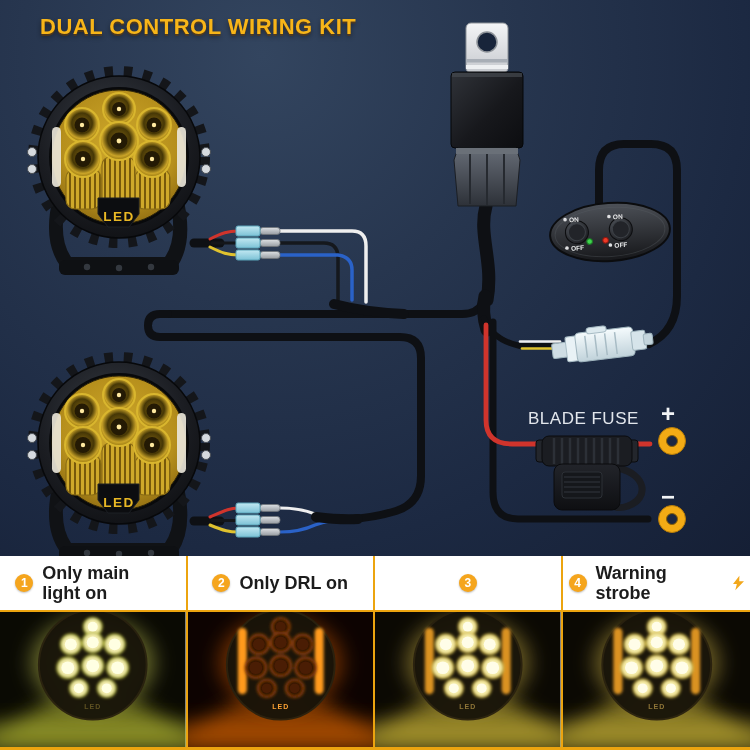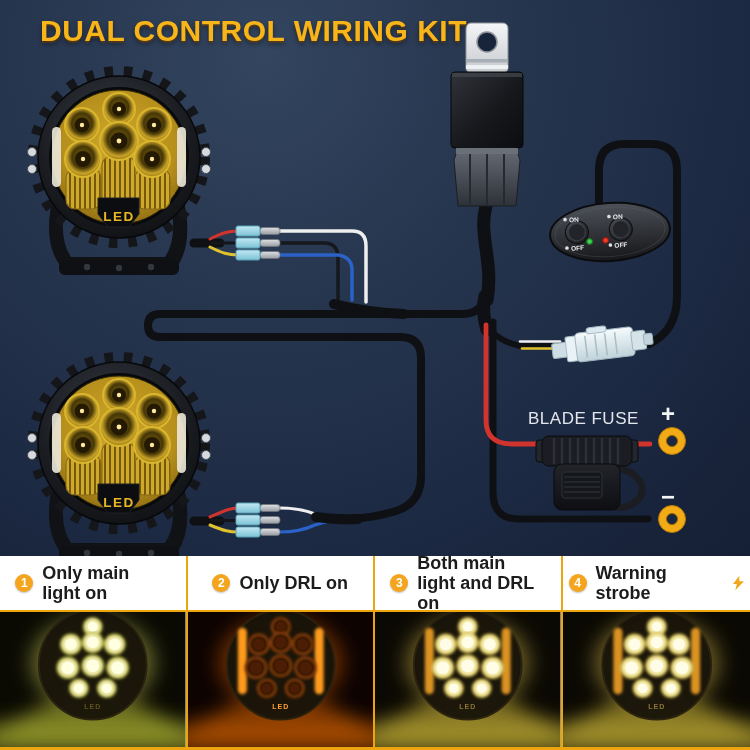--- a/index.html
+++ b/index.html
@@ -1,21 +1,21 @@
 <!DOCTYPE html>
 <html><head>
 <meta charset="utf-8">
 <style>
   html,body{margin:0;padding:0;}
   body{width:750px;height:750px;overflow:hidden;font-family:"Liberation Sans","DejaVu Sans",sans-serif;}
   .stage{position:relative;width:750px;height:750px;background:#1d2a44;}
   
   .diagram{position:absolute;left:0;top:0;width:750px;height:556px;
     background:radial-gradient(ellipse at 35% 10%, #33455f 0%, #27364f 35%, #1c2942 70%, #151f35 100%);}
-  .title{position:absolute;left:40px;top:14px;font-size:30px;font-weight:bold;letter-spacing:.5px;
+  .title{position:absolute;left:40px;top:14px;font-size:22px;font-weight:bold;letter-spacing:.5px;
     color:#f7b519;text-shadow:0 2px 0 rgba(110,62,0,.55),0 3px 5px rgba(0,0,0,.45);white-space:nowrap;}
   svg text{font-family:"Liberation Sans","DejaVu Sans",sans-serif;}
   
   .modes{position:absolute;left:0;top:556px;width:750px;height:194px;display:flex;background:#fff;}
   .panel{width:187.5px;display:flex;flex-direction:column;border-right:2px solid #eca40f;box-sizing:border-box;}
   .panel:last-child{border-right:none;}
   .panel-label{height:54px;background:#fff;display:flex;align-items:center;justify-content:center;gap:9px;padding:0 6px;box-sizing:border-box;}
   .num{flex:0 0 18px;width:18px;height:18px;border-radius:50%;background:#f5a51d;color:#fff;font-size:12px;font-weight:bold;
     display:flex;align-items:center;justify-content:center;box-shadow:0 1px 2px rgba(0,0,0,.25);}
   .panel-label .txt{font-size:18px;font-weight:bold;color:#1c1c1c;line-height:1.12;max-width:128px;}
@@ -385,21 +385,20 @@
               <circle cx="107" cy="78" r="5"></circle>
         </g>
         <text class="ph-led-text" x="93" y="99">LED</text>
       </svg>
     </div>
   </div>
 
   <div class="panel mode-both">
     <div class="panel-label">
       <span class="num">3</span>
-      <span class="txt">Both main light and DRL on</span>
 
     </div>
     <div class="photo">
       <svg viewBox="0 0 186 138" preserveAspectRatio="none">
         <defs>
           <filter id="fb" x="-60%" y="-60%" width="220%" height="220%">
                 <feGaussianBlur stdDeviation="10"></feGaussianBlur>
               </filter>
           <filter id="fs" x="-40%" y="-40%" width="180%" height="180%">
                 <feGaussianBlur stdDeviation="1.6"></feGaussianBlur>

